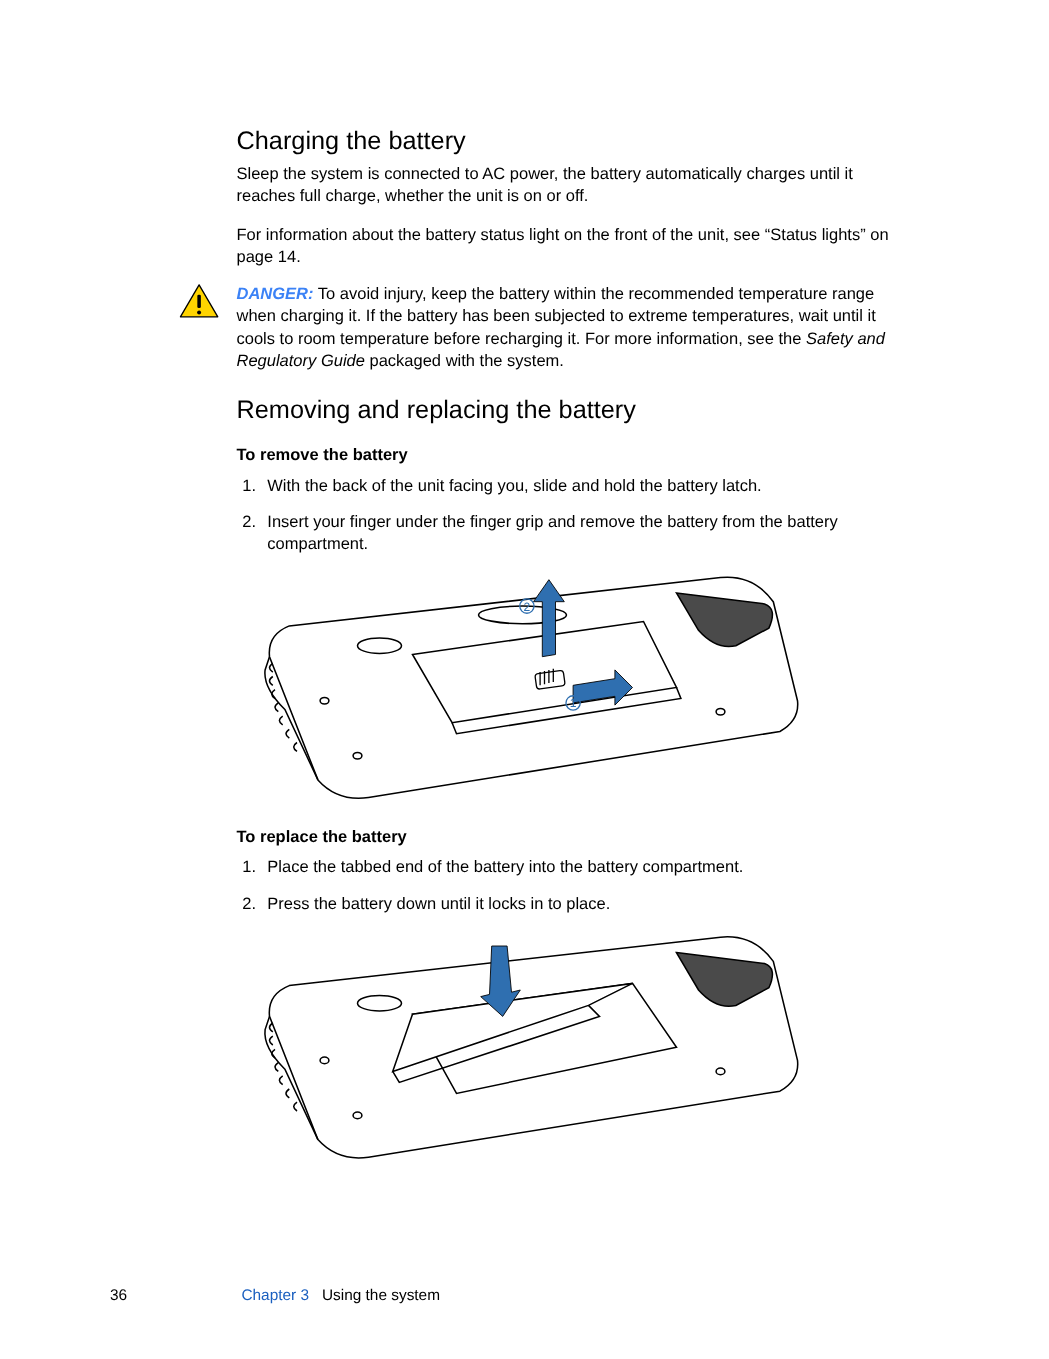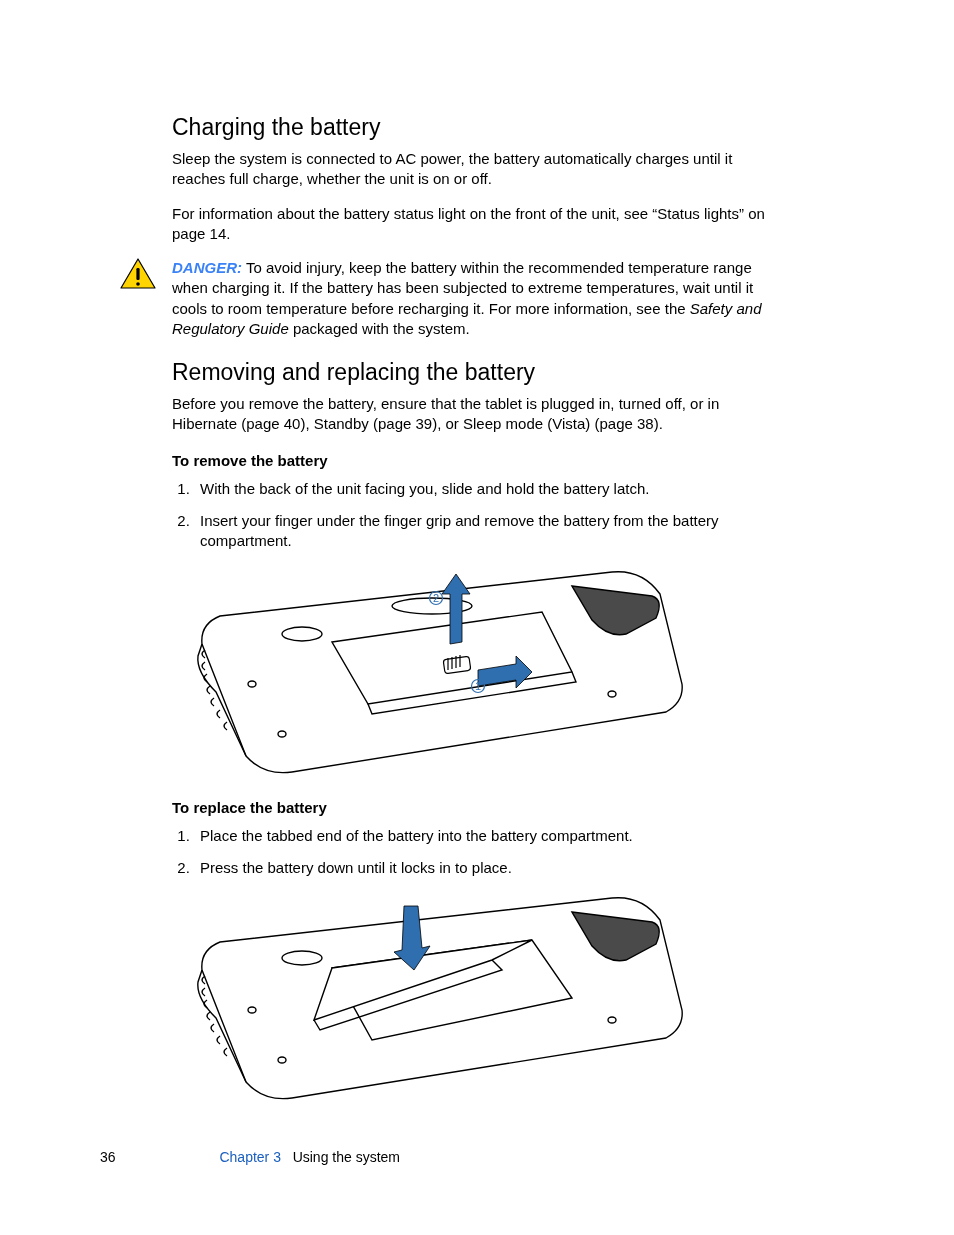--- a/index.html
+++ b/index.html
@@ -12,21 +12,21 @@
     line-height: 1.35;
   }
   .page {
     width: 954px;
     height: 1235px;
     position: relative;
     box-sizing: border-box;
     padding: 112px 100px 0 100px;
   }
   .content {
-    margin-left: 72px;
+    margin-left: 115px;
     width: 600px;
   }
   h2 {
     font-weight: 400;
     font-size: 23px;
     margin: 0 0 6px 0;
   }
   p {
     margin: 0 0 14px 0;
   }
@@ -62,21 +62,21 @@
     margin-bottom: 12px;
   }
   .figure {
     margin: 4px 0 16px 0;
   }
   .figure svg {
     display: block;
   }
   .footer {
     position: absolute;
-    bottom: 68px;
+    bottom: 48px;
     left: 100px;
     font-size: 14px;
   }
   .footer .pagenum {
     margin-right: 100px;
   }
   .footer .chapter {
     color: #1a5fbf;
   }
 </style>
@@ -95,21 +95,20 @@
         <polygon points="18,1 35,30 1,30" fill="#ffd400" stroke="#000" stroke-width="1.2" stroke-linejoin="round"></polygon>
         <rect x="16.4" y="10" width="3.2" height="12" rx="1.2" fill="#000"></rect>
         <circle cx="18" cy="26" r="1.8" fill="#000"></circle>
       </svg>
       <p>
         <span class="danger-label">DANGER:</span><span> To avoid injury, keep the battery within the recommended temperature range when charging it. If the battery has been subjected to extreme temperatures, wait until it cools to room temperature before recharging it. For more information, see the </span><span class="italic">Safety and Regulatory Guide</span><span> packaged with the system.</span>
       </p>
     </div>
 
     <h2>Removing and replacing the battery</h2>
-    <p>Before you remove the battery, ensure that the tablet is plugged in, turned off, or in Hibernate (page 40), Standby (page 39), or Sleep mode (Vista) (page 38).</p>
 
     <div class="subhead">To remove the battery</div>
     <ol>
       <li>With the back of the unit facing you, slide and hold the battery latch.</li>
       <li>Insert your finger under the finger grip and remove the battery from the battery compartment.</li>
     </ol>
 
     <div class="figure">
       <svg width="516" height="218" viewBox="0 0 516 218">
 

